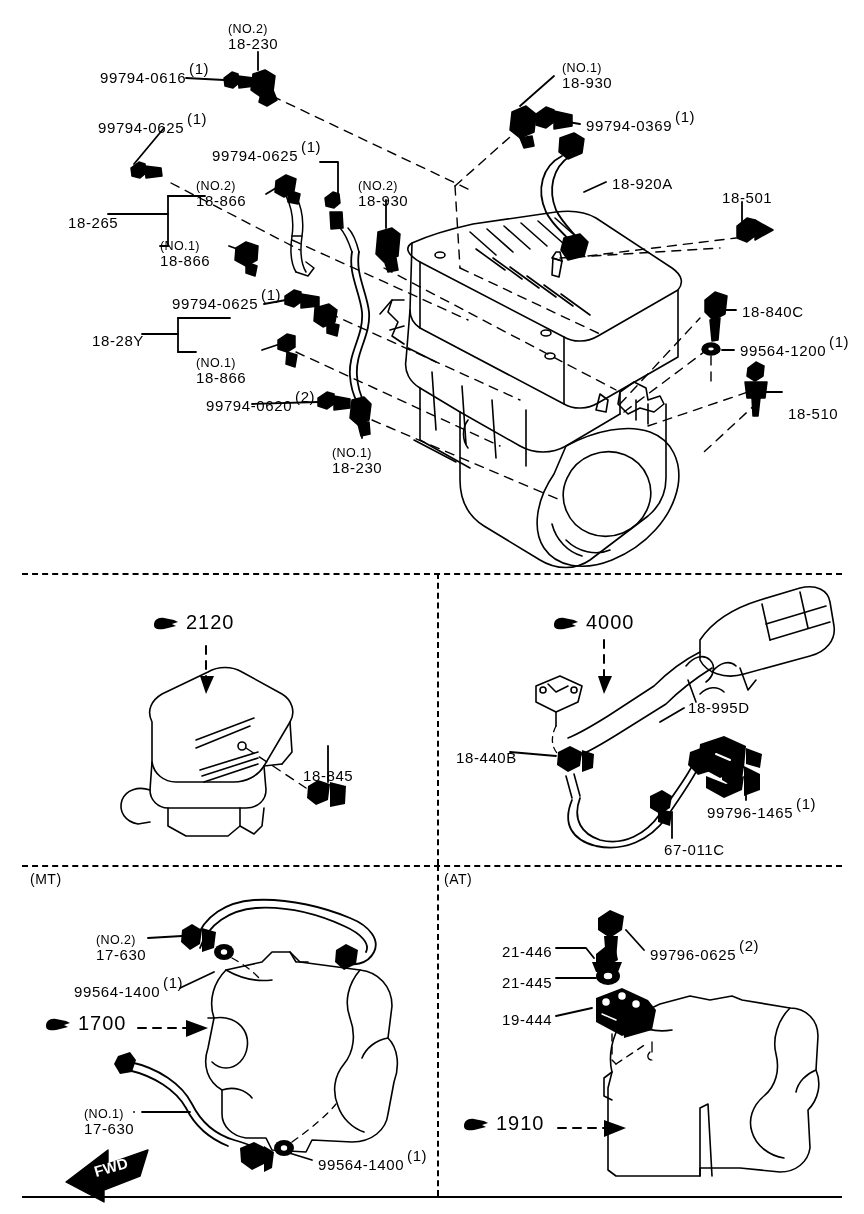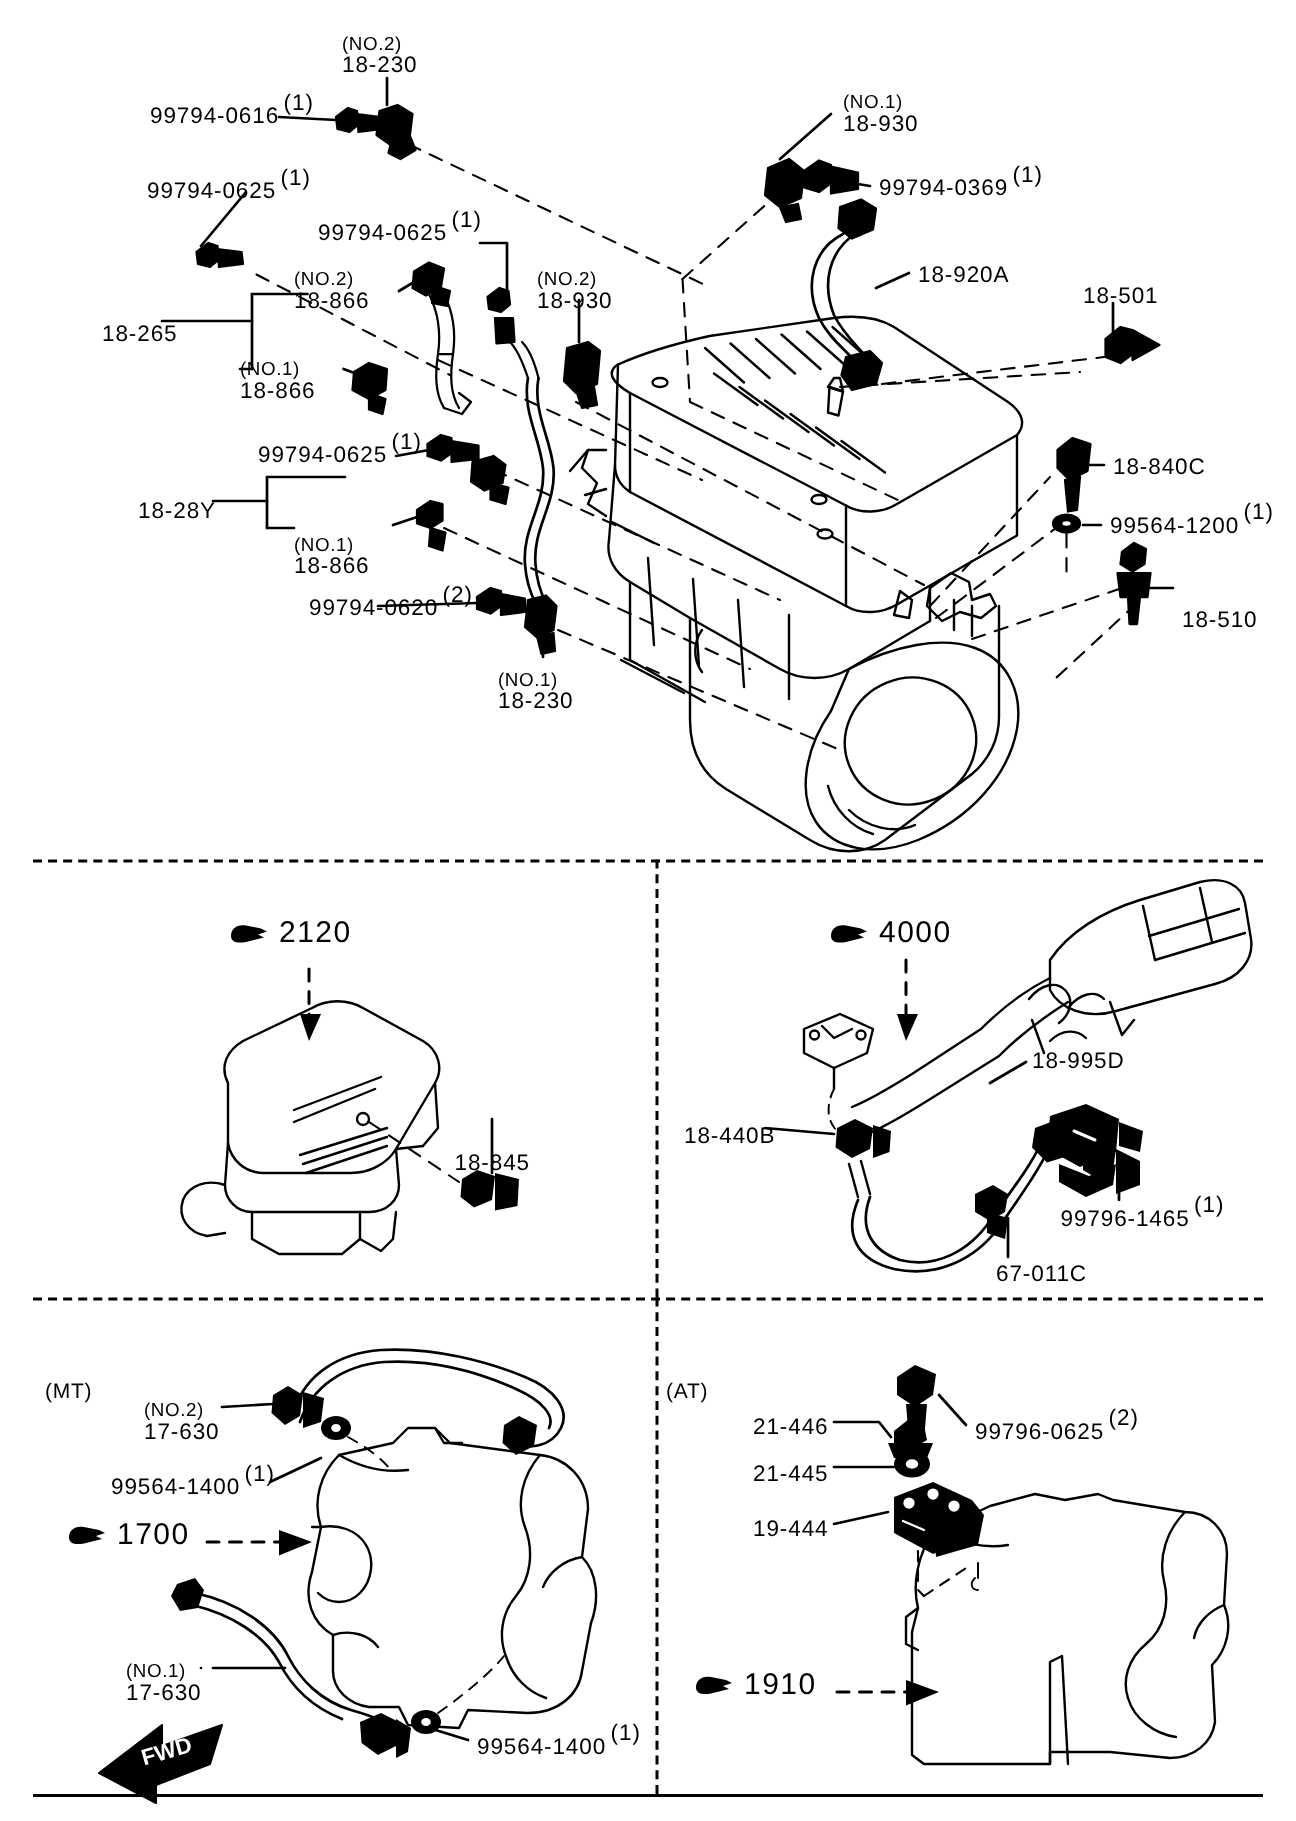--- a/index.html
+++ b/index.html
@@ -3,21 +3,21 @@
 <meta charset="utf-8">
 <style>
   html,body{margin:0;padding:0;background:#ffffff;}
   body{width:864px;height:1214px;font-family:"Liberation Sans",sans-serif;color:#000;}
   #sheet{position:relative;width:864px;height:1214px;overflow:hidden;background:#fff;}
 
   .lbl{position:absolute;white-space:nowrap;font-family:"Liberation Sans",sans-serif;
        font-size:15px;letter-spacing:.6px;color:#000;line-height:1.05;}
   .lbl.sm{font-size:12.5px;letter-spacing:.4px;}
   .lbl.big{font-size:20px;letter-spacing:1px;}
-  .lbl.sec{font-size:14px;letter-spacing:.5px;margin-top:48px;}
+  .lbl.sec{font-size:14px;letter-spacing:.5px;}
 
   
   svg.ov{position:absolute;left:0;top:0;width:864px;height:1214px;pointer-events:none;}
 
   
   .divider-h{position:absolute;left:22px;width:820px;height:0;
      border-top:2px dashed #000;}
   .divider-v{position:absolute;width:0;border-left:2px dashed #000;}
   .frame-bottom{position:absolute;left:22px;width:820px;height:0;border-top:2.5px solid #000;}
 

